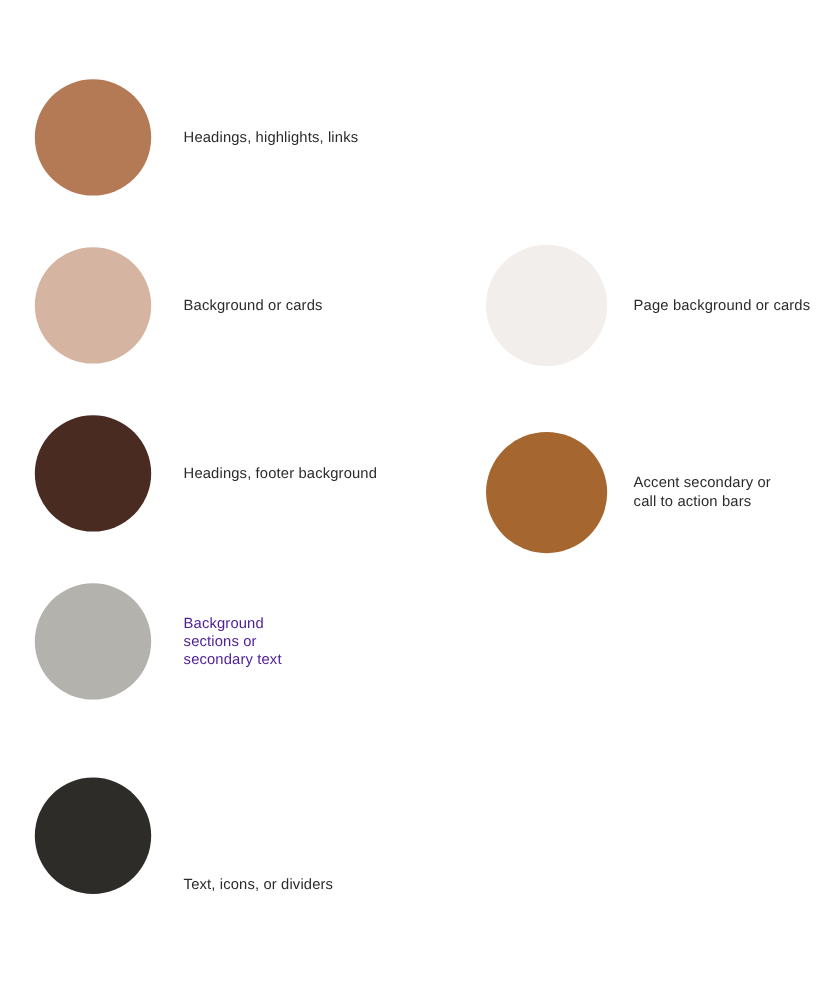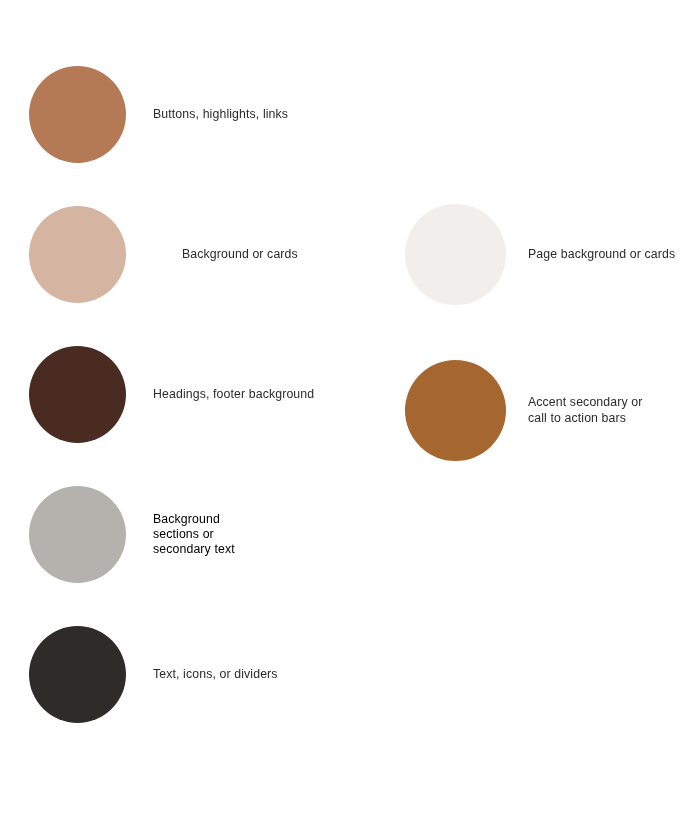--- a/index.html
+++ b/index.html
@@ -60,51 +60,51 @@
   .col-right {
     left: 405px;
     justify-content: flex-end;
   }
   .col-right .swatch-label {
     margin-left: 22px;
   }
 
   
   .row-y-115 { top: 66px;  height: 97px; }
-  .row-y-255 { top: 206px; height: 97px; gap: 29px; }
+  .row-y-255 { top: 206px; height: 97px; }
   .row-y-395 { top: 346px; height: 97px; text-align: right; }
   .row-y-535 { top: 486px; height: 97px; }
-  .row-y-675 { top: 626px; height: 97px; }
+  .row-y-675 { top: 648px; height: 97px; align-items: flex-end; }
 
   .row-r-255 { top: 204px; height: 101px; }
   .row-r-411 { top: 360px; height: 101px; }
 </style>
 </head>
 <body style="background-color: rgb(255, 255, 255);">
 
 <div class="palette-canvas">
 
   <div class="swatch-row col-left row-y-115">
     <div class="swatch-dot" style="background-color: rgb(180, 122, 85);"></div>
-    <div class="swatch-label" style="color: rgb(43, 43, 43);">Buttons, highlights, links</div>
+    <div class="swatch-label" style="color: rgb(43, 43, 43);">Headings, highlights, links</div>
   </div>
 
   <div class="swatch-row col-left row-y-255">
     <div class="swatch-dot" style="background-color: rgb(213, 181, 162);"></div>
     <div class="swatch-label" style="color: rgb(43, 43, 43);">Background or cards</div>
   </div>
 
   <div class="swatch-row col-left row-y-395">
     <div class="swatch-dot" style="background-color: rgb(74, 43, 34);"></div>
     <div class="swatch-label" style="color: rgb(43, 43, 43);">Headings, footer background</div>
   </div>
 
   <div class="swatch-row col-left row-y-535">
     <div class="swatch-dot" style="background-color: rgb(179, 178, 173);"></div>
-    <div class="swatch-label" style="color: #000000;">Background
+    <div class="swatch-label" style="color: #4c1d95;">Background
 sections or
 secondary text</div>
   </div>
 
   <div class="swatch-row col-left row-y-675">
     <div class="swatch-dot" style="background-color: rgb(46, 44, 41);"></div>
     <div class="swatch-label" style="color: rgb(43, 43, 43);">Text, icons, or dividers</div>
   </div>
 
   <div class="swatch-row col-right row-r-255">

